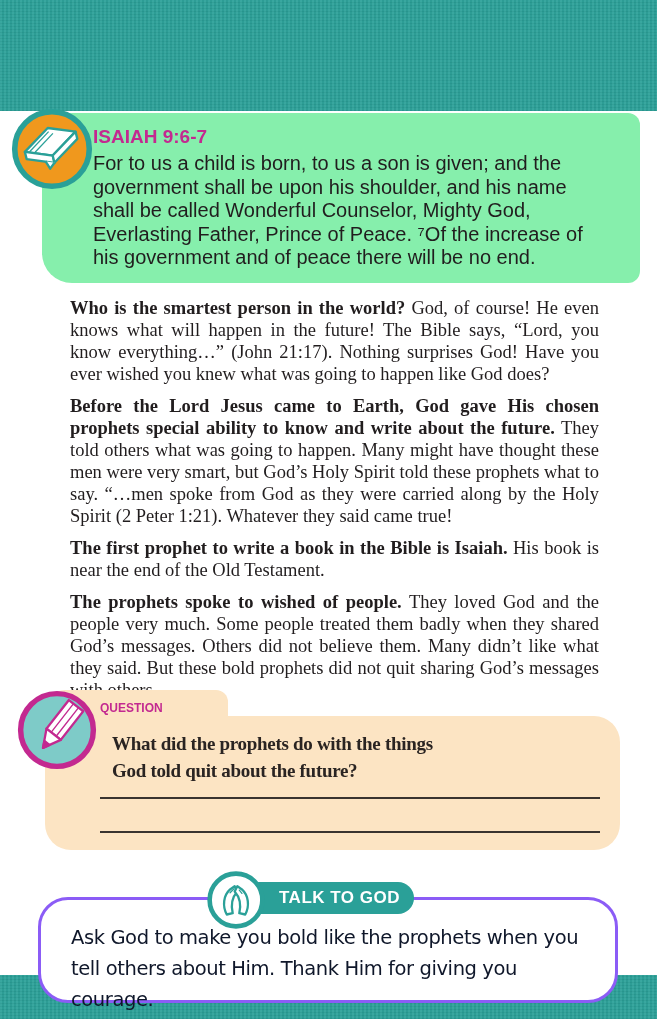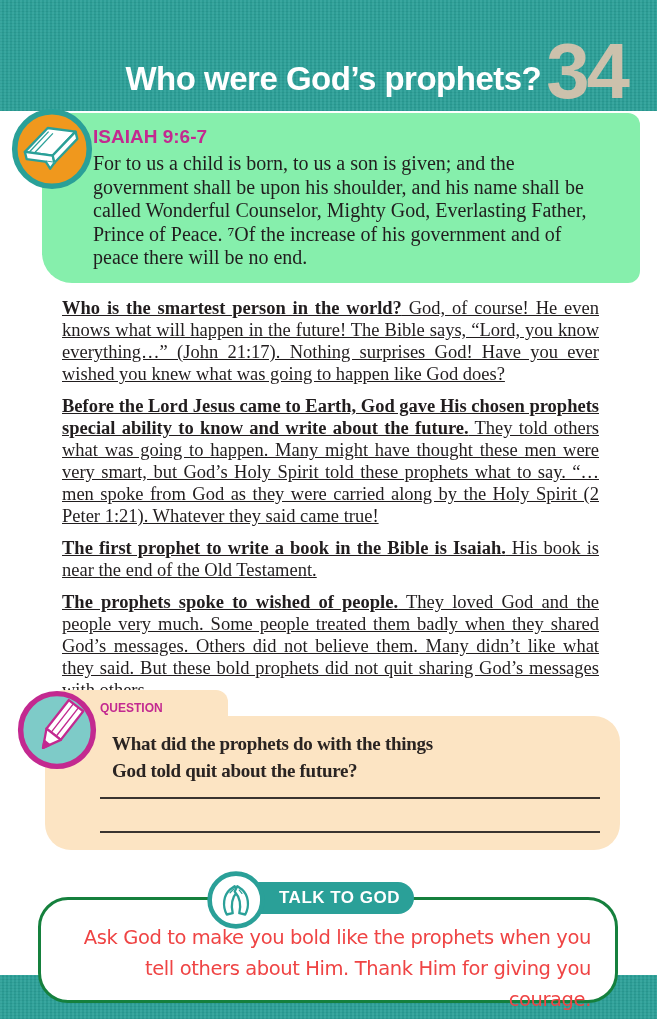--- a/index.html
+++ b/index.html
@@ -31,73 +31,69 @@
   }
   
   .scripture-box {
     position:absolute; left:42px; top:113px; width:598px; height:170px;
     background:#86efac; border-radius:10px 12px 12px 30px; z-index:2;
   }
   .scripture-icon-wrap { position:absolute; left:11px; top:108px; width:82px; height:82px; z-index:4; }
   .scripture-content { position:absolute; left:51px; top:13px; width:530px; }
   .scripture-ref { color:#c32990; font-weight:bold; font-size:19px; margin-bottom:4px; }
   .scripture-text {
-    font-family:Liberation Serif, serif; font-size:20px; line-height:23.5px;
+    font-family:Liberation Sans, sans-serif; font-size:20px; line-height:23.5px;
     color:#211d1e; width:515px;
   }
   
   .body-col {
     position:absolute; left:62px; top:297px; width:537px; z-index:2;
     font-family:"Liberation Serif", serif; font-size:18.5px; line-height:22px;
     color:#211d1e; text-align:justify;
   }
-  .body-col p { margin:0 0 10px 0;text-decoration:underline; }
+  .body-col p { margin:0 0 10px 8px; }
   .body-col .lead { font-weight:bold; }
   
   .question-box { position:absolute; left:45px; top:690px; width:575px; height:160px; z-index:2; }
   .q-tab { position:absolute; left:0; top:0; width:183px; height:30px; background:#fce4c3; border-radius:20px 12px 0 0; }
   .q-main { position:absolute; left:0; top:26px; width:575px; height:134px; background:#fce4c3; border-radius:0 26px 26px 26px; }
   .q-icon-wrap { position:absolute; left:-28px; top:0px; width:80px; height:80px; z-index:3; }
   .q-label { position:absolute; left:55px; top:11px; color:#c32990; font-weight:bold; font-size:12px; z-index:2; }
   .q-prompt {
     position:absolute; left:67px; top:40px; z-index:2;
     font-family:Liberation Serif, serif; font-weight:bold; font-size:19px;
     line-height:27px; color:#2a2422; letter-spacing:-0.3px;
   }
   .answer-line { position:absolute; left:55px; width:500px; border-bottom:2px solid #39332f; z-index:2; }
   .answer-line-1 { top:107px; }
   .answer-line-2 { top:141px; }
   
   .talk-box {
     position:absolute; left:38px; top:897px; width:580px; height:106px; z-index:3;
-    background:#ffffff; border:3px solid #15803d; border-radius:30px;
+    background:#ffffff; border:3px solid #8b5cf6; border-radius:30px;
   }
   .talk-badge-circle { position:absolute; left:166px; top:-29px; width:58px; height:58px; z-index:2; }
   .talk-pill {
     position:absolute; left:210px; top:-18px; width:163px; height:32px; z-index:1;
     background:#2aa098; border-radius:8px 16px 16px 8px;
     display:flex; align-items:center; justify-content:center;
   }
   .talk-pill-label { color:#ffffff; font-weight:bold; font-size:17px; letter-spacing:0.5px; padding-left:14px; }
   .talk-text {
-    position:absolute; left:30px; top:22px; width:520px; text-align:right;
+    position:absolute; left:30px; top:22px; width:520px; text-align:left;
     font-family:"DejaVu Sans", sans-serif; font-size:19.5px; line-height:31px;
-    color:#ef4444; letter-spacing:-0.4px;
+    color:#0f172a; letter-spacing:-0.4px;
   }
 </style>
 </head>
 <body>
 
 <div class="page">
 
   <div class="band-top"></div>
-  <div class="header-row">
-    <div class="page-title">Who were God’s prophets?</div>
-    <div class="lesson-number">34</div>
-  </div>
 
   <div class="scripture-box">
     <div class="scripture-content">
       <div class="scripture-ref">ISAIAH 9:6-7</div>
       <div class="scripture-text">For to us a child is born, to us a son is given; and the government shall be upon his shoulder, and his name shall be called Wonderful Counselor, Mighty God, Everlasting Father, Prince of Peace. ⁷Of the increase of his government and of peace there will be no end.</div>
     </div>
   </div>
   <div class="scripture-icon-wrap">
     <svg viewBox="0 0 88 88" width="82" height="82">
       <circle cx="44" cy="44" r="40" fill="#f0981d" stroke="#2aa098" stroke-width="6"></circle>

